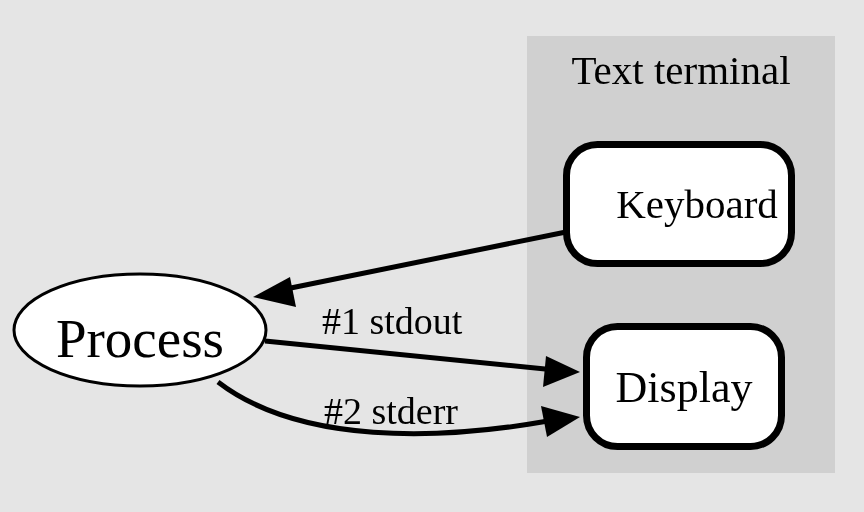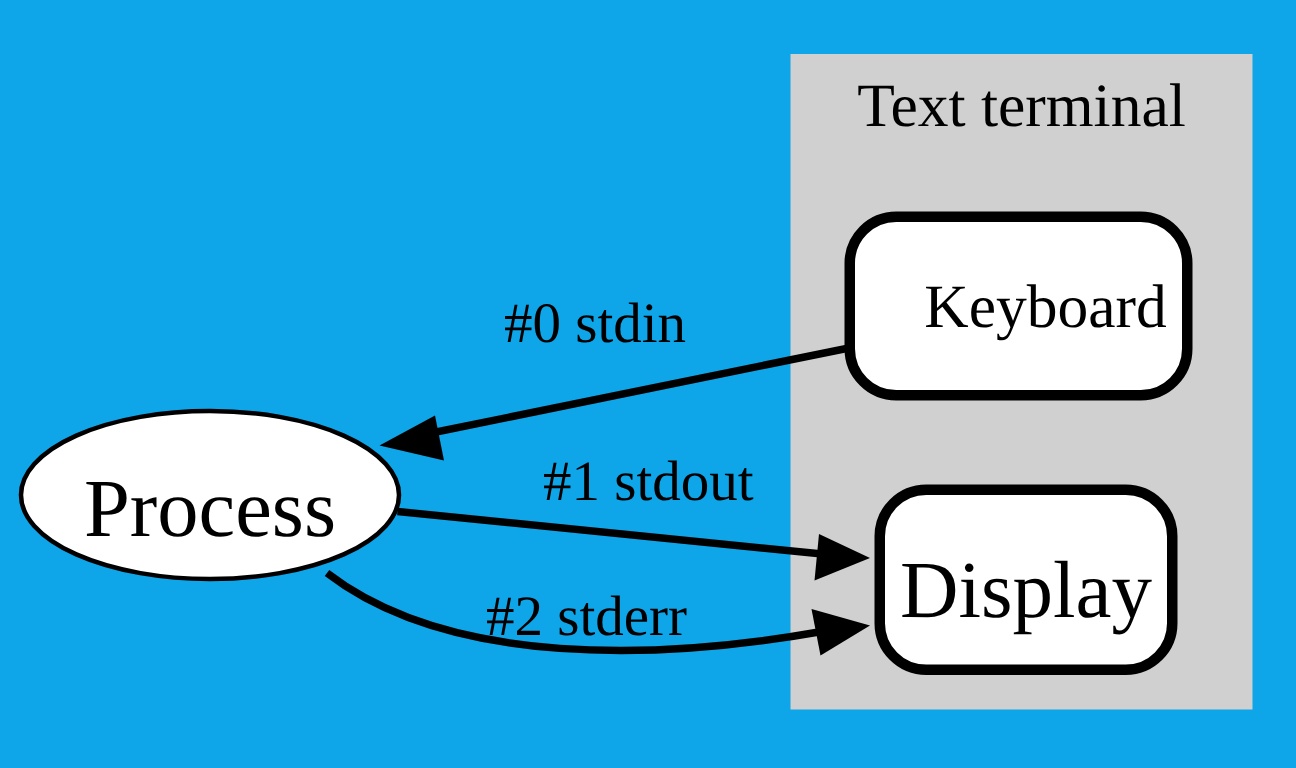--- a/index.html
+++ b/index.html
@@ -10,21 +10,21 @@
   body {
     width: 864px;
     height: 512px;
     font-family: "Liberation Serif", "DejaVu Serif", serif;
     overflow: hidden;
   }
   #diagram-root {
     position: relative;
     width: 864px;
     height: 512px;
-    background: #0ea5e9;
+    background: #e5e5e5;
   }
   #diagram-svg {
     position: absolute;
     left: 0;
     top: 0;
     width: 864px;
     height: 512px;
     display: block;
   }
   .node-label {
@@ -42,41 +42,41 @@
     top: 50px;
     width: 308px;
   }
   .keyboard-label {
     font-size: 41px;
     left: 563px;
     top: 184px;
     width: 268px;
   }
   .display-label {
-    font-size: 54px;
+    font-size: 44px;
     left: 583px;
     top: 366px;
     width: 202px;
   }
   .process-label {
     font-size: 55px;
     left: 13px;
     top: 311px;
     width: 254px;
   }
   .edge-label {
     position: absolute;
     font-family: "Liberation Serif", "DejaVu Serif", serif;
     font-size: 38px;
     color: #000000;
     white-space: nowrap;
     line-height: 1;
   }
   .label-stdin  { left: 336px; top: 197px; }
-  .label-stdout { left: 322px; top: 302px; margin-left: 40px; }
+  .label-stdout { left: 322px; top: 302px; }
   .label-stderr { left: 324px; top: 392px; }
 </style>
 </head>
 <body>
 
 <div id="diagram-root">
 
   <svg id="diagram-svg" viewBox="0 0 864 512" xmlns="http://www.w3.org/2000/svg">
 
     <rect x="527" y="36" width="308" height="437" fill="#d0d0d0" stroke="none"></rect>
@@ -104,19 +104,18 @@
   </svg>
 
   <div class="node-label terminal-title">Text terminal</div>
 
   <div class="node-label keyboard-label">Keyboard</div>
 
   <div class="node-label display-label">Display</div>
 
   <div class="node-label process-label">Process</div>
 
-  <div class="edge-label label-stdin">#0 stdin</div>
 
   <div class="edge-label label-stdout">#1 stdout</div>
 
   <div class="edge-label label-stderr">#2 stderr</div>
 
 </div>
 
 </body></html>

